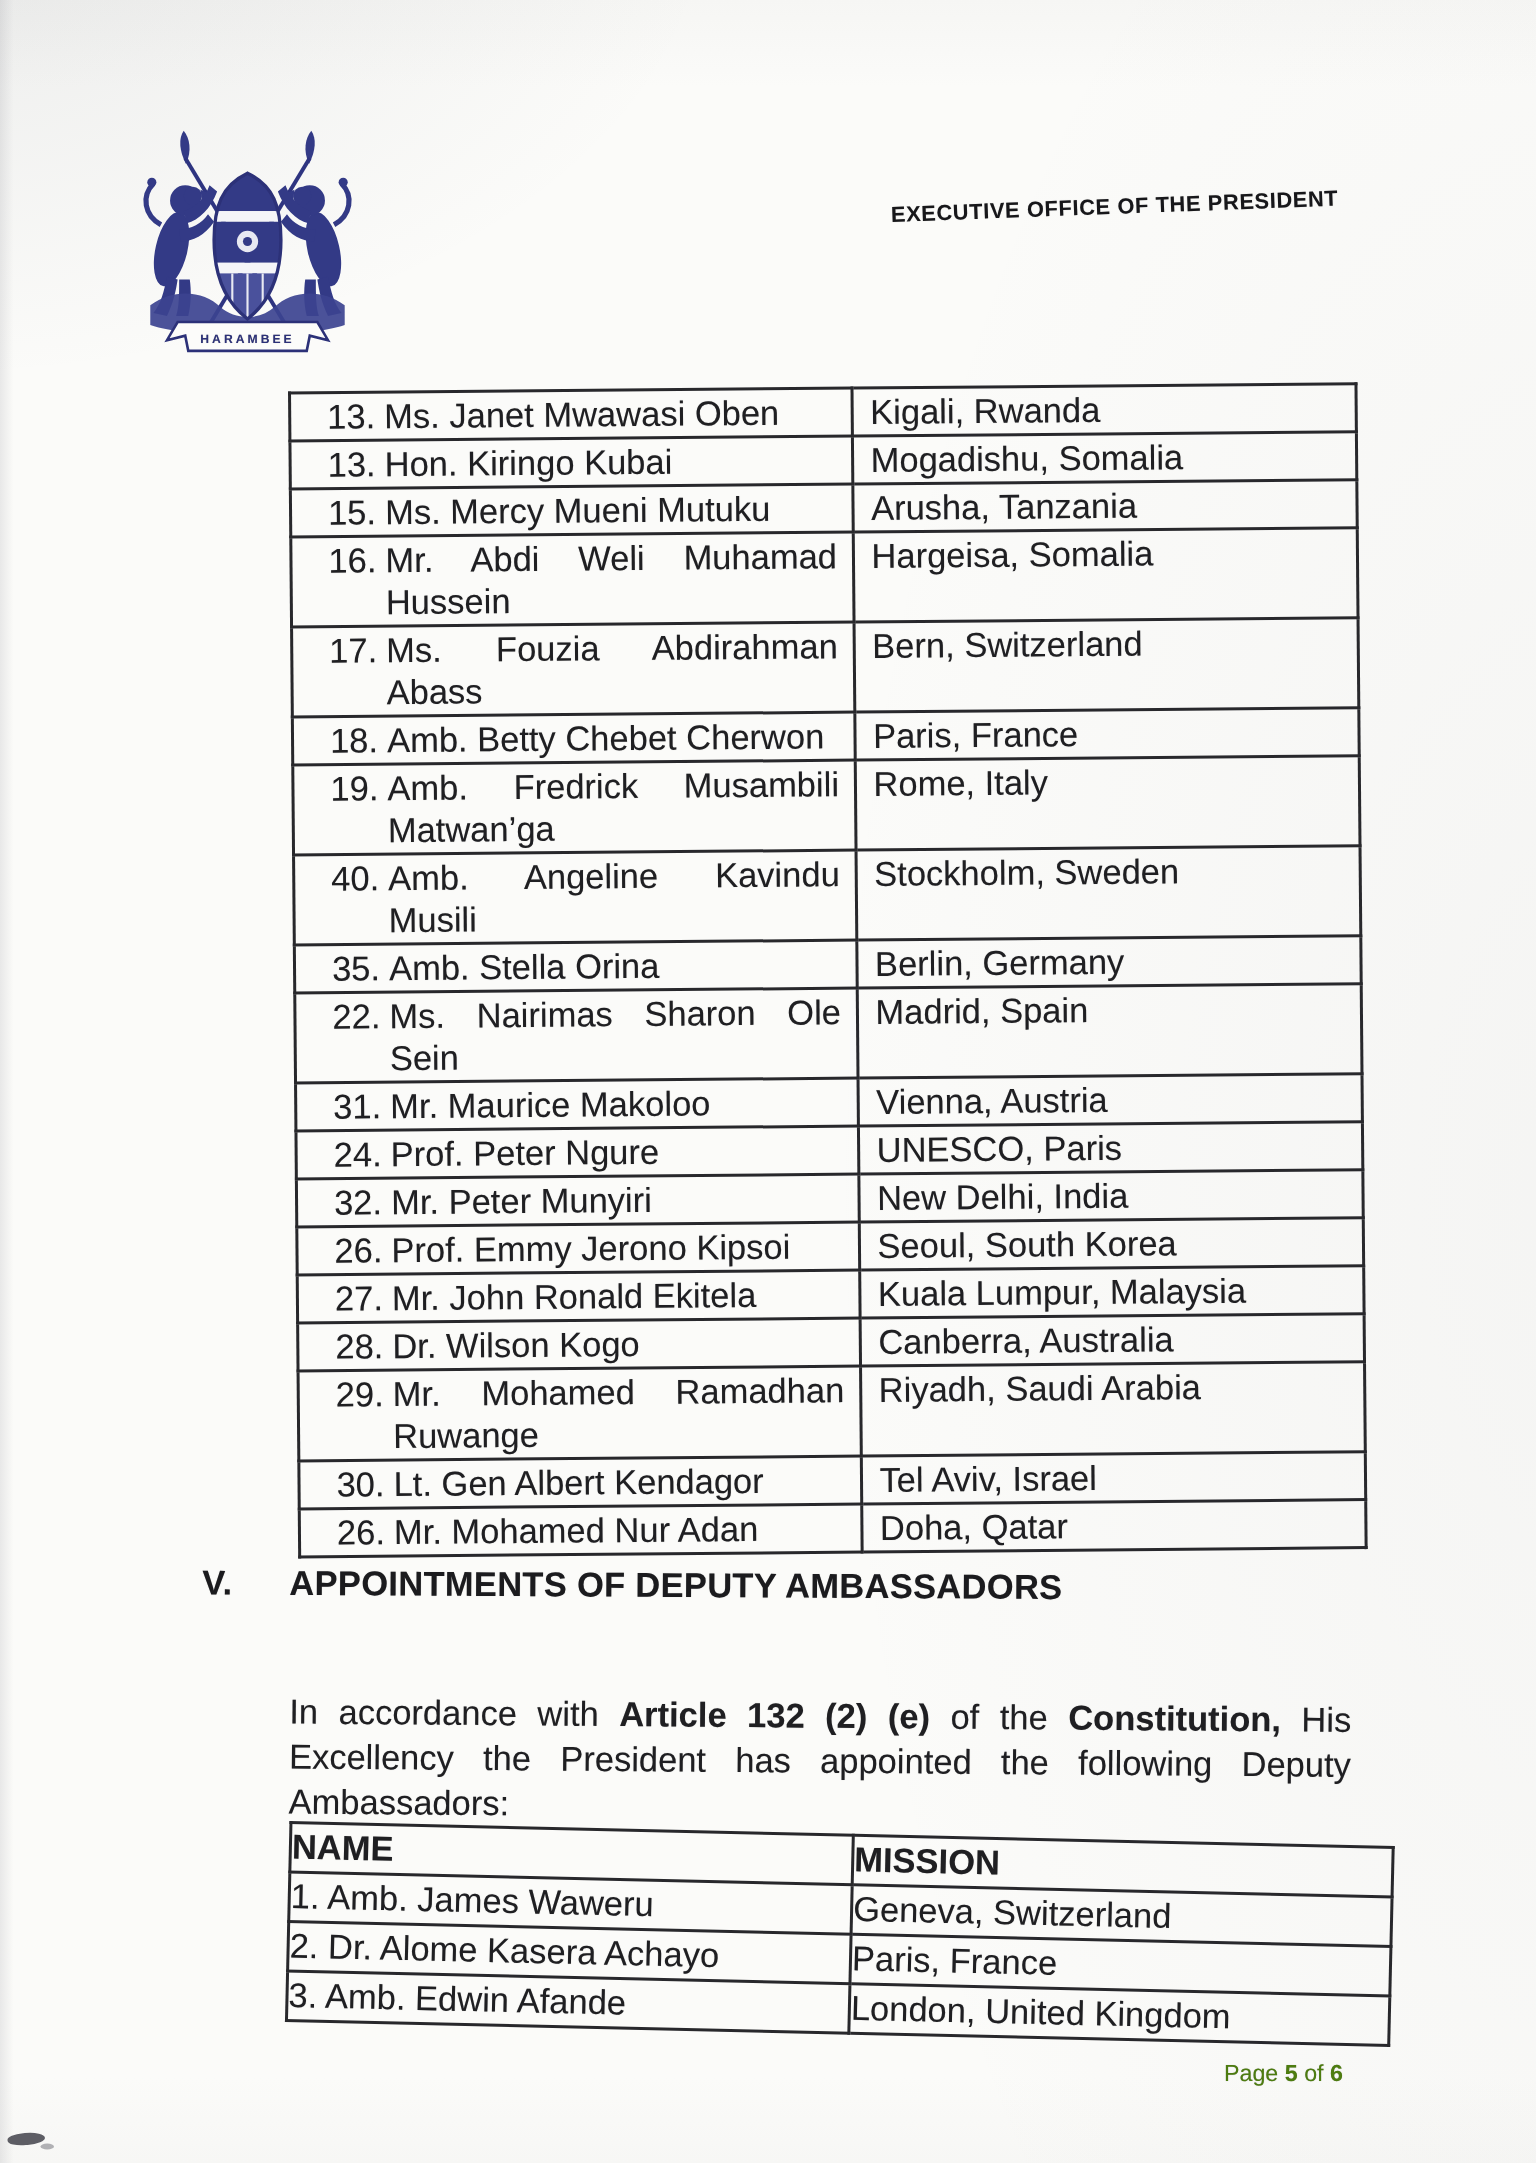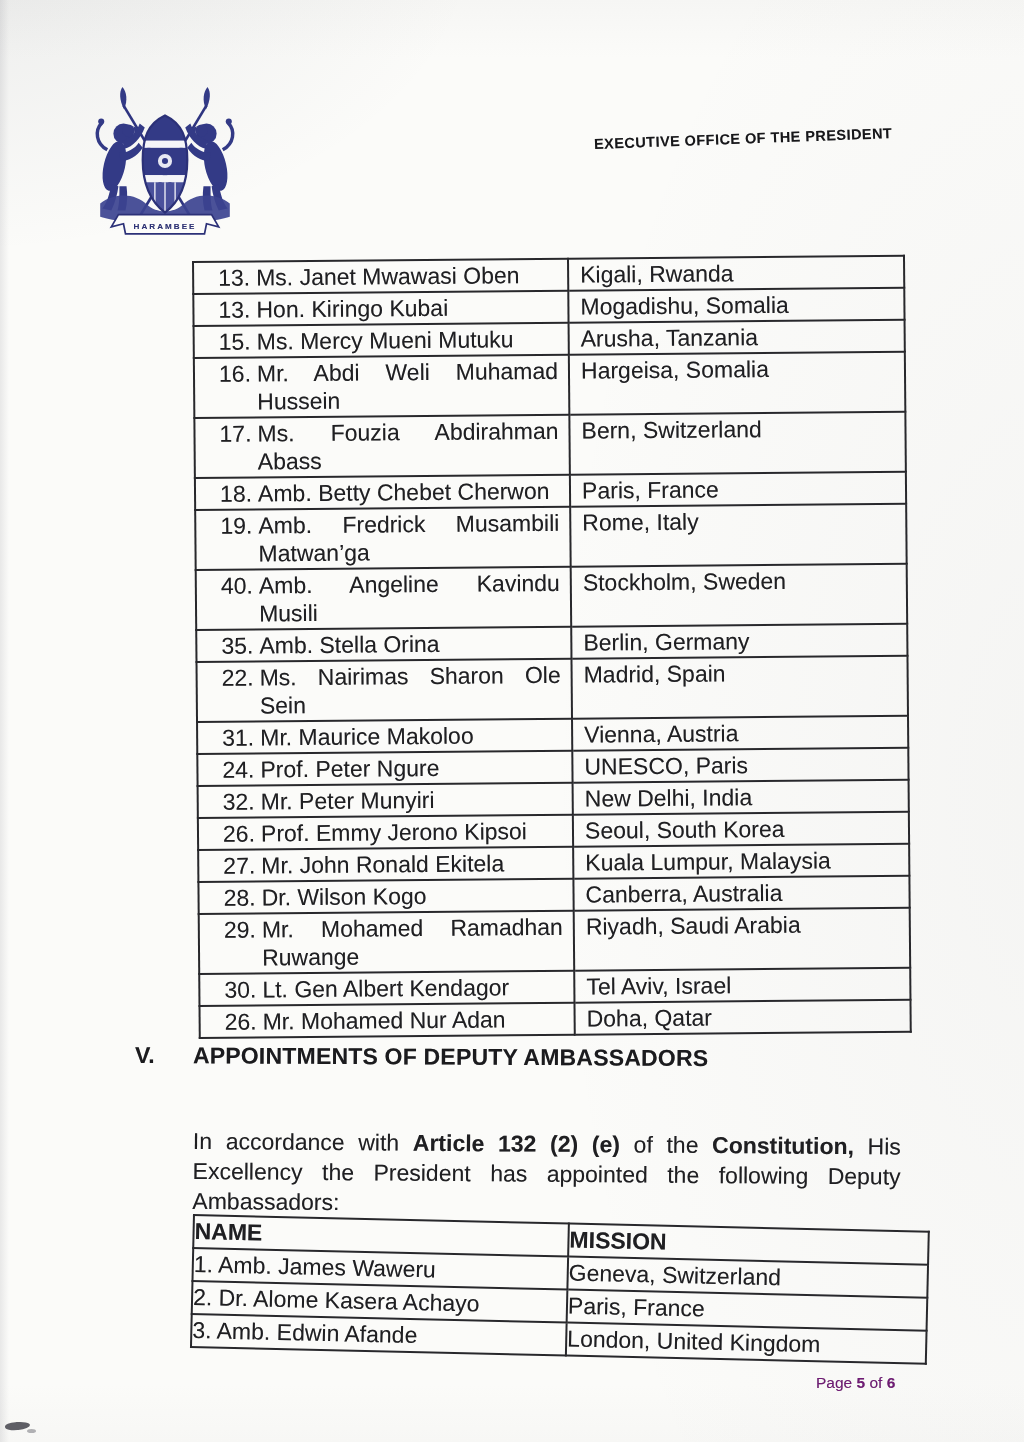--- a/index.html
+++ b/index.html
@@ -57,21 +57,21 @@
     transform:rotate(.3deg);transform-origin:0 0;}
   .section-numeral{flex:none;width:58px;}
   .para{
     position:absolute;left:193px;top:1103px;width:708px;
     font-size:23px;line-height:30px;text-align:justify;
     transform:rotate(.45deg);transform-origin:0 0;
   }
   .b{font-weight:700;}
 
   
-  .page-footer{position:absolute;left:816px;top:1374px;font-size:15.5px;color:#701a75;}
+  .page-footer{position:absolute;left:816px;top:1374px;font-size:15.5px;color:#4d7c0f;}
   .page-footer .b{font-weight:700;}
 
   .smudge{position:absolute;left:5px;top:1422px;width:25px;height:8px;
     background:#43434b;border-radius:45% 55% 50% 50%;transform:rotate(-5deg);opacity:.85;}
   .smudge2{position:absolute;left:27px;top:1429px;width:9px;height:4px;
     background:#6a6a72;border-radius:50%;opacity:.5;}
 </style>
 </head>
 <body>
 

